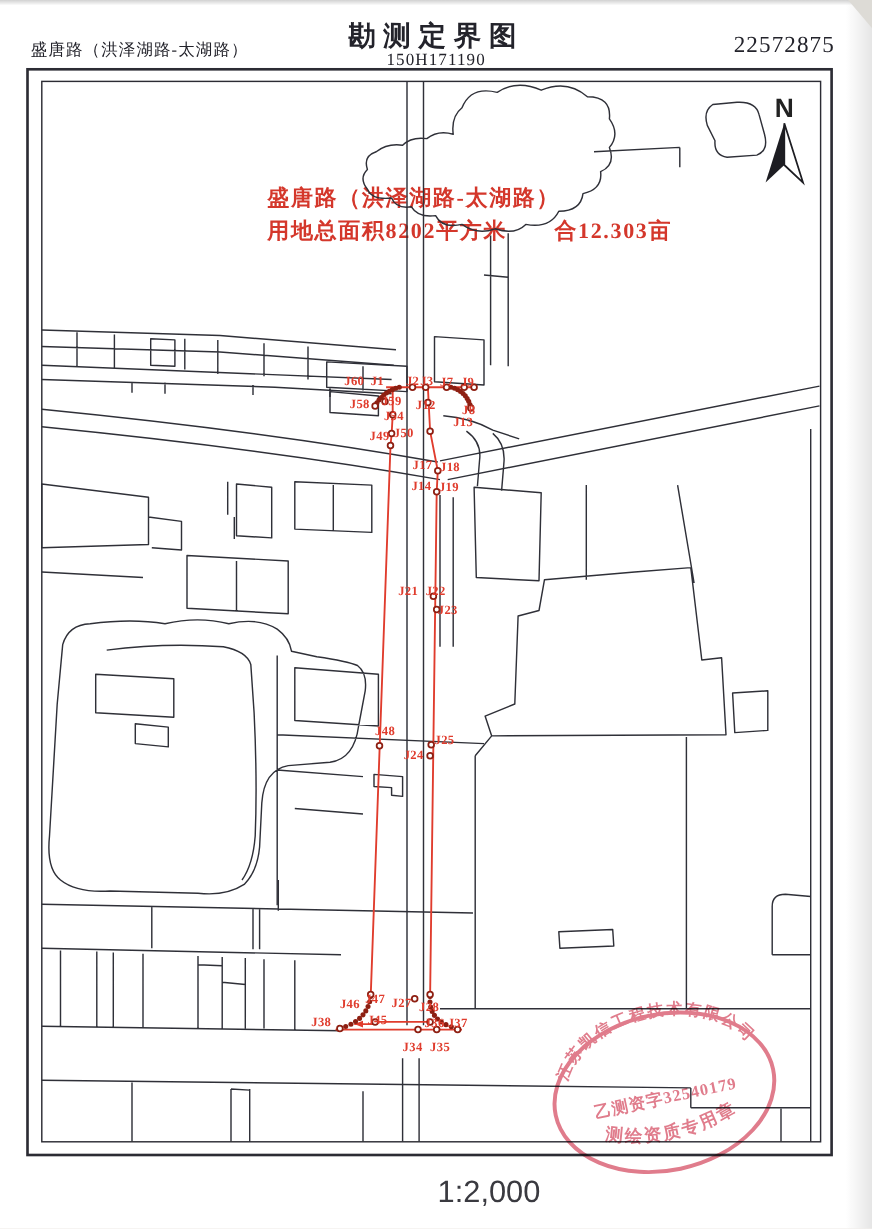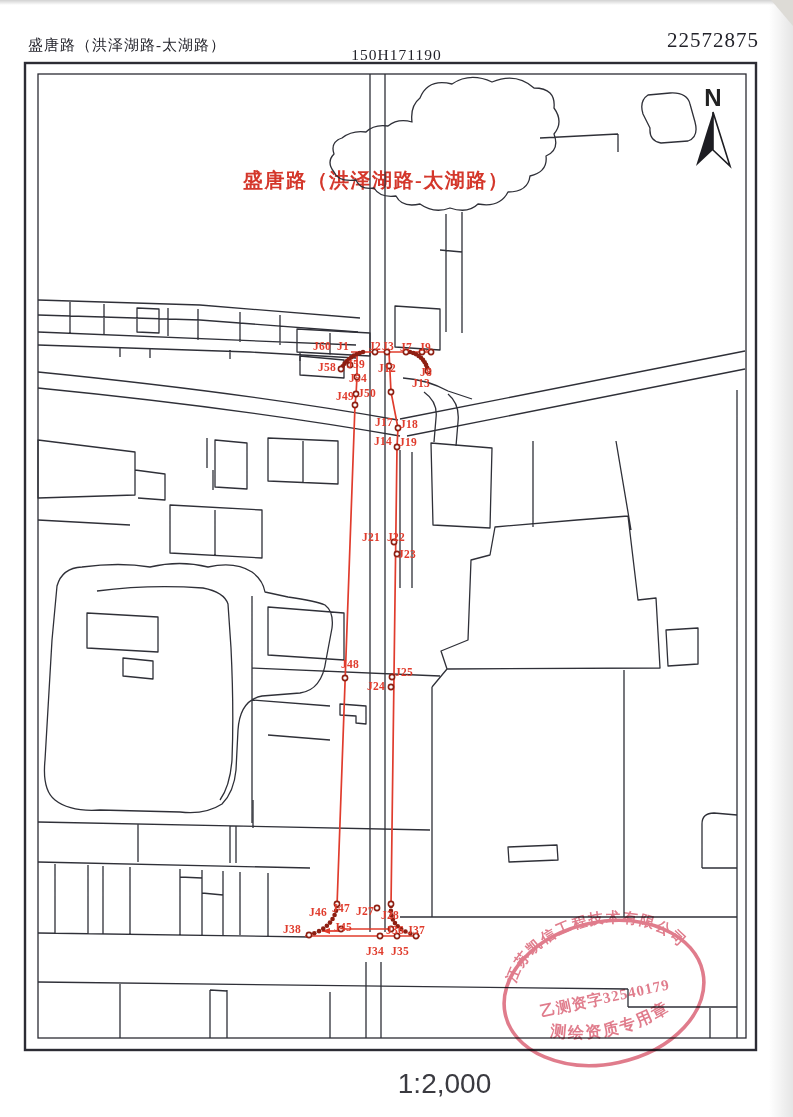--- a/index.html
+++ b/index.html
@@ -23,25 +23,27 @@
 </style>
 </head>
 <body>
 
 <div id="page">
   <div class="abs top-shadow"></div>
   <div class="abs edge-shadow"></div>
   <div class="abs corner-curl"></div>
 
   <div class="abs" id="hdr-left">盛唐路（洪泽湖路-太湖路）</div>
+  <div class="abs" id="hdr-title">勘测定界图</div>
   <div class="abs" id="hdr-no">150H171190</div>
   <div class="abs" id="hdr-date">22572875</div>
 
   <div class="abs" id="red-note" style="color:#d4372b;">
     <div>盛唐路（洪泽湖路-太湖路）</div>
+    <div>用地总面积8202平方米　　合12.303亩</div>
   </div>
 
   <svg class="abs" style="left:0;top:0;" width="793" height="1117" viewBox="0 0 793 1117">
 
     <g fill="none" stroke="#2c2c34">
       <rect x="25" y="63" width="731" height="987" stroke-width="2.4"></rect>
       <rect x="38" y="74" width="708" height="964" stroke-width="1.3"></rect>
     </g>
 
     <g fill="none" stroke="#2f3038" stroke-width="1.3" stroke-linejoin="round">

